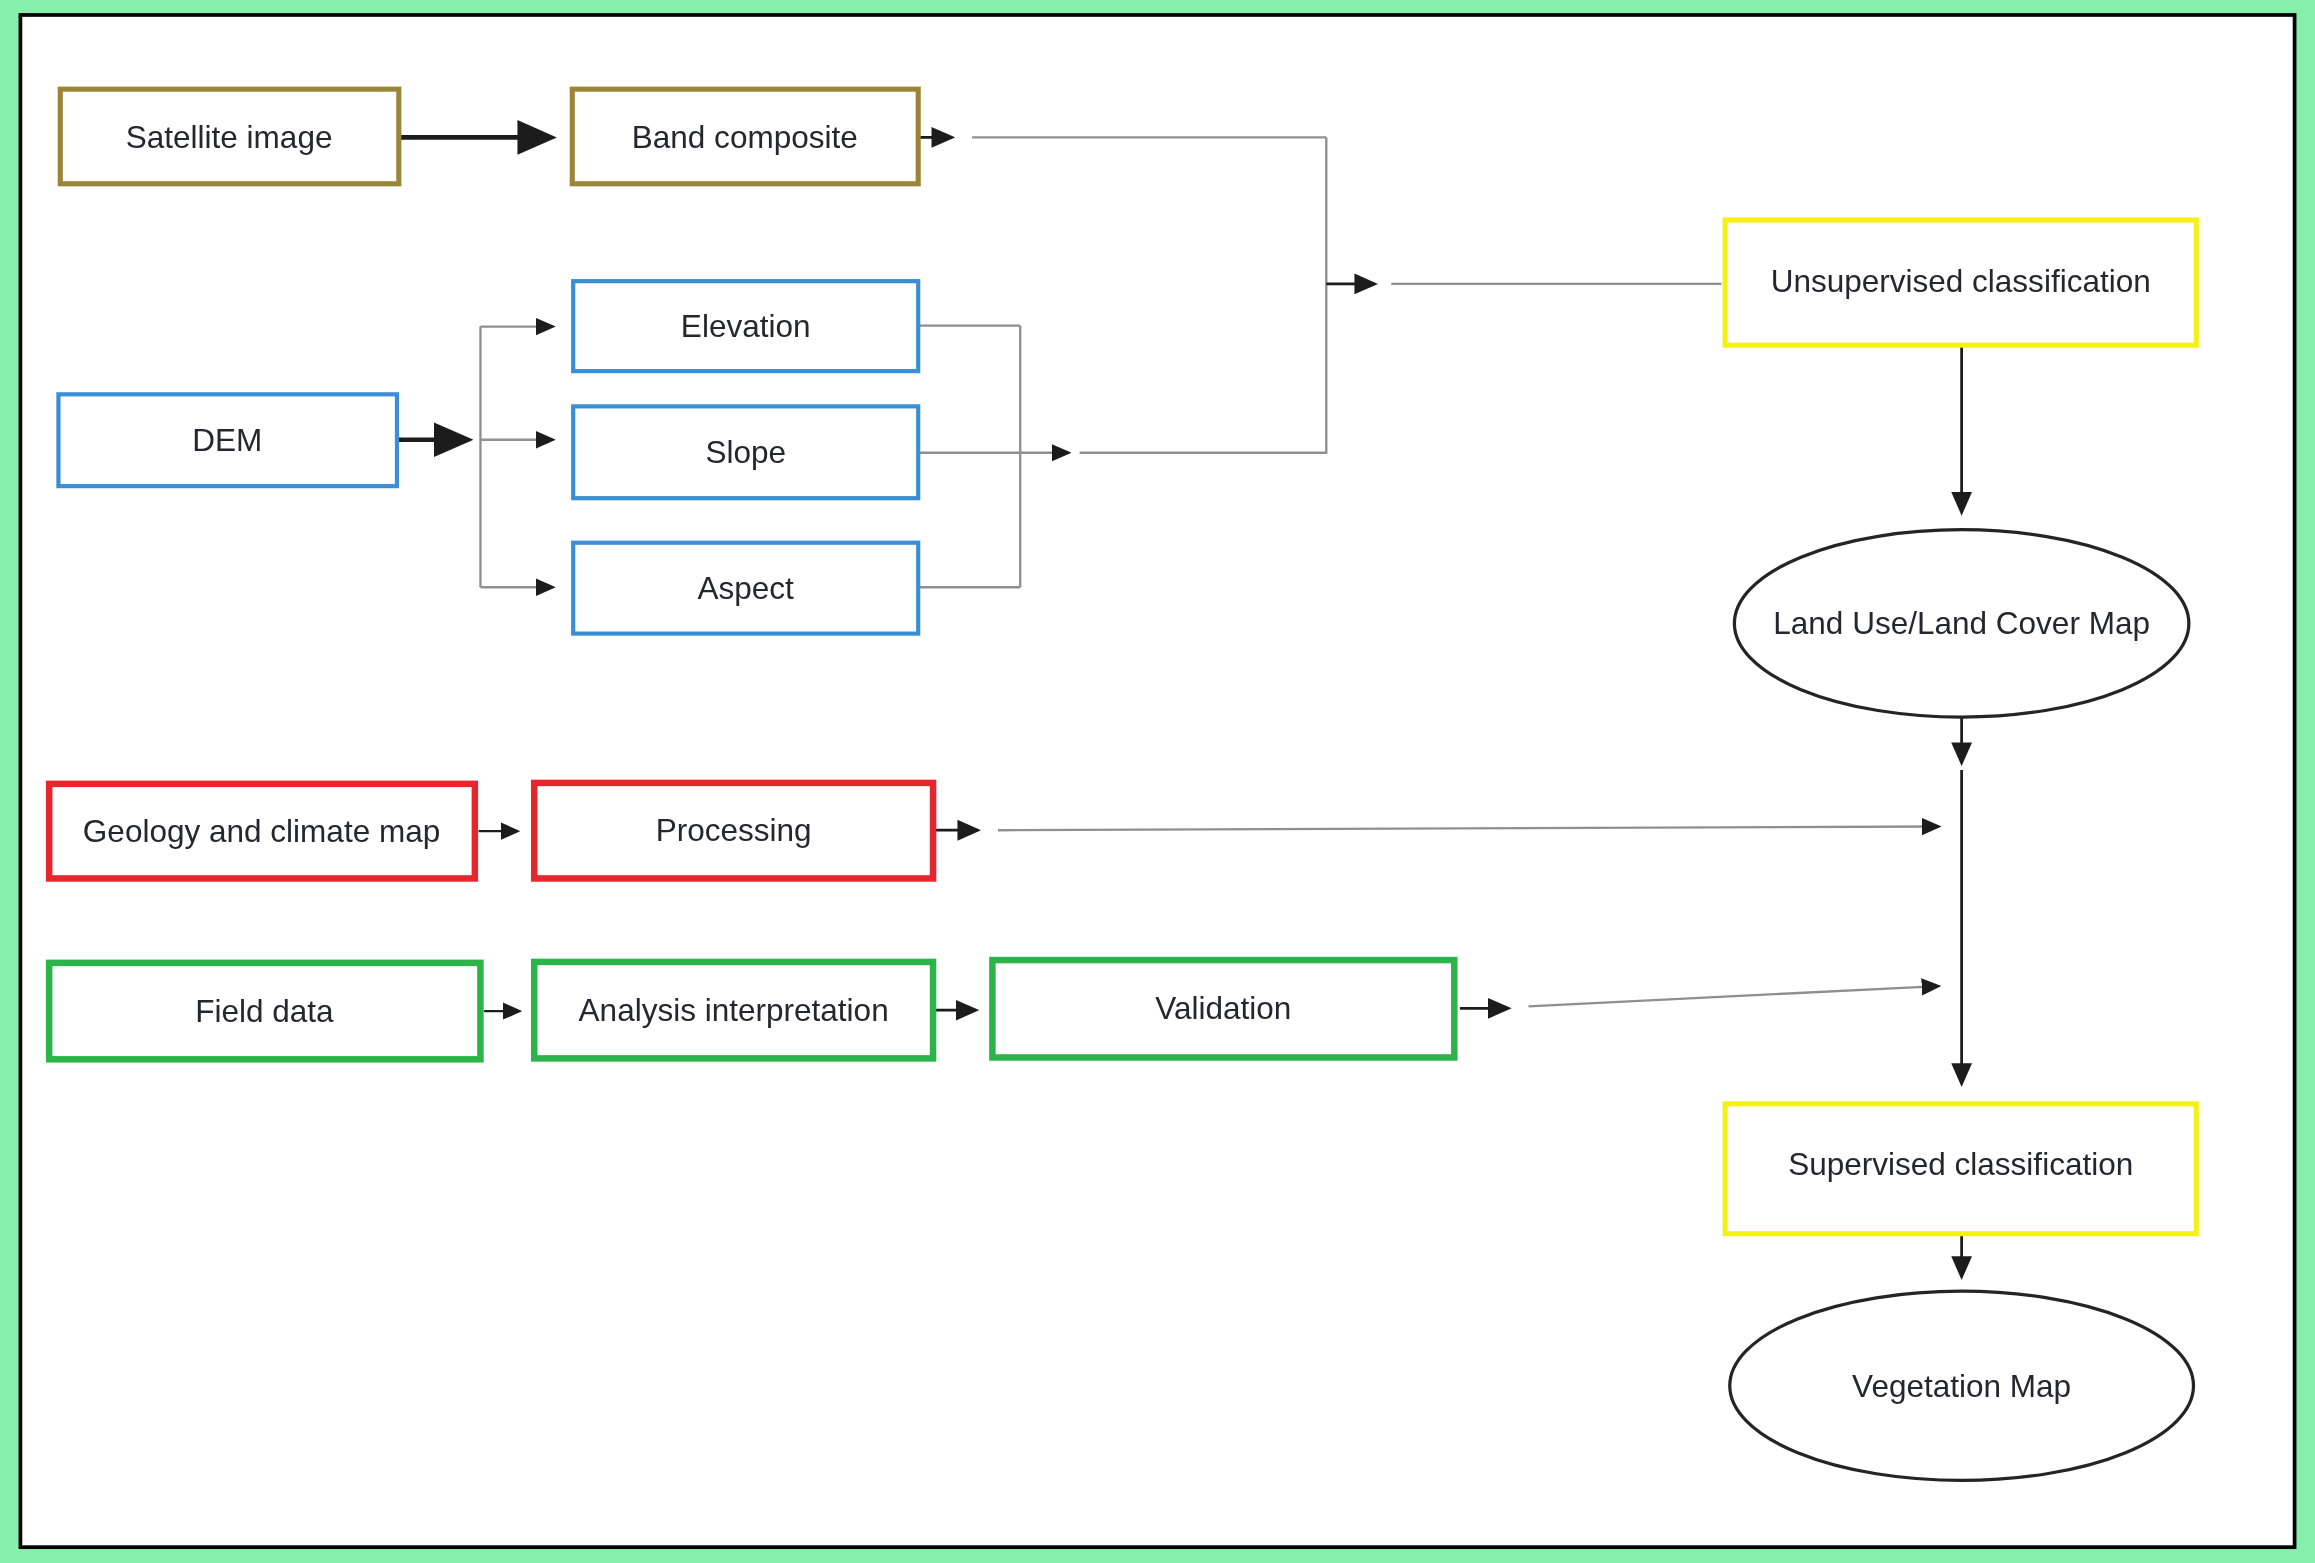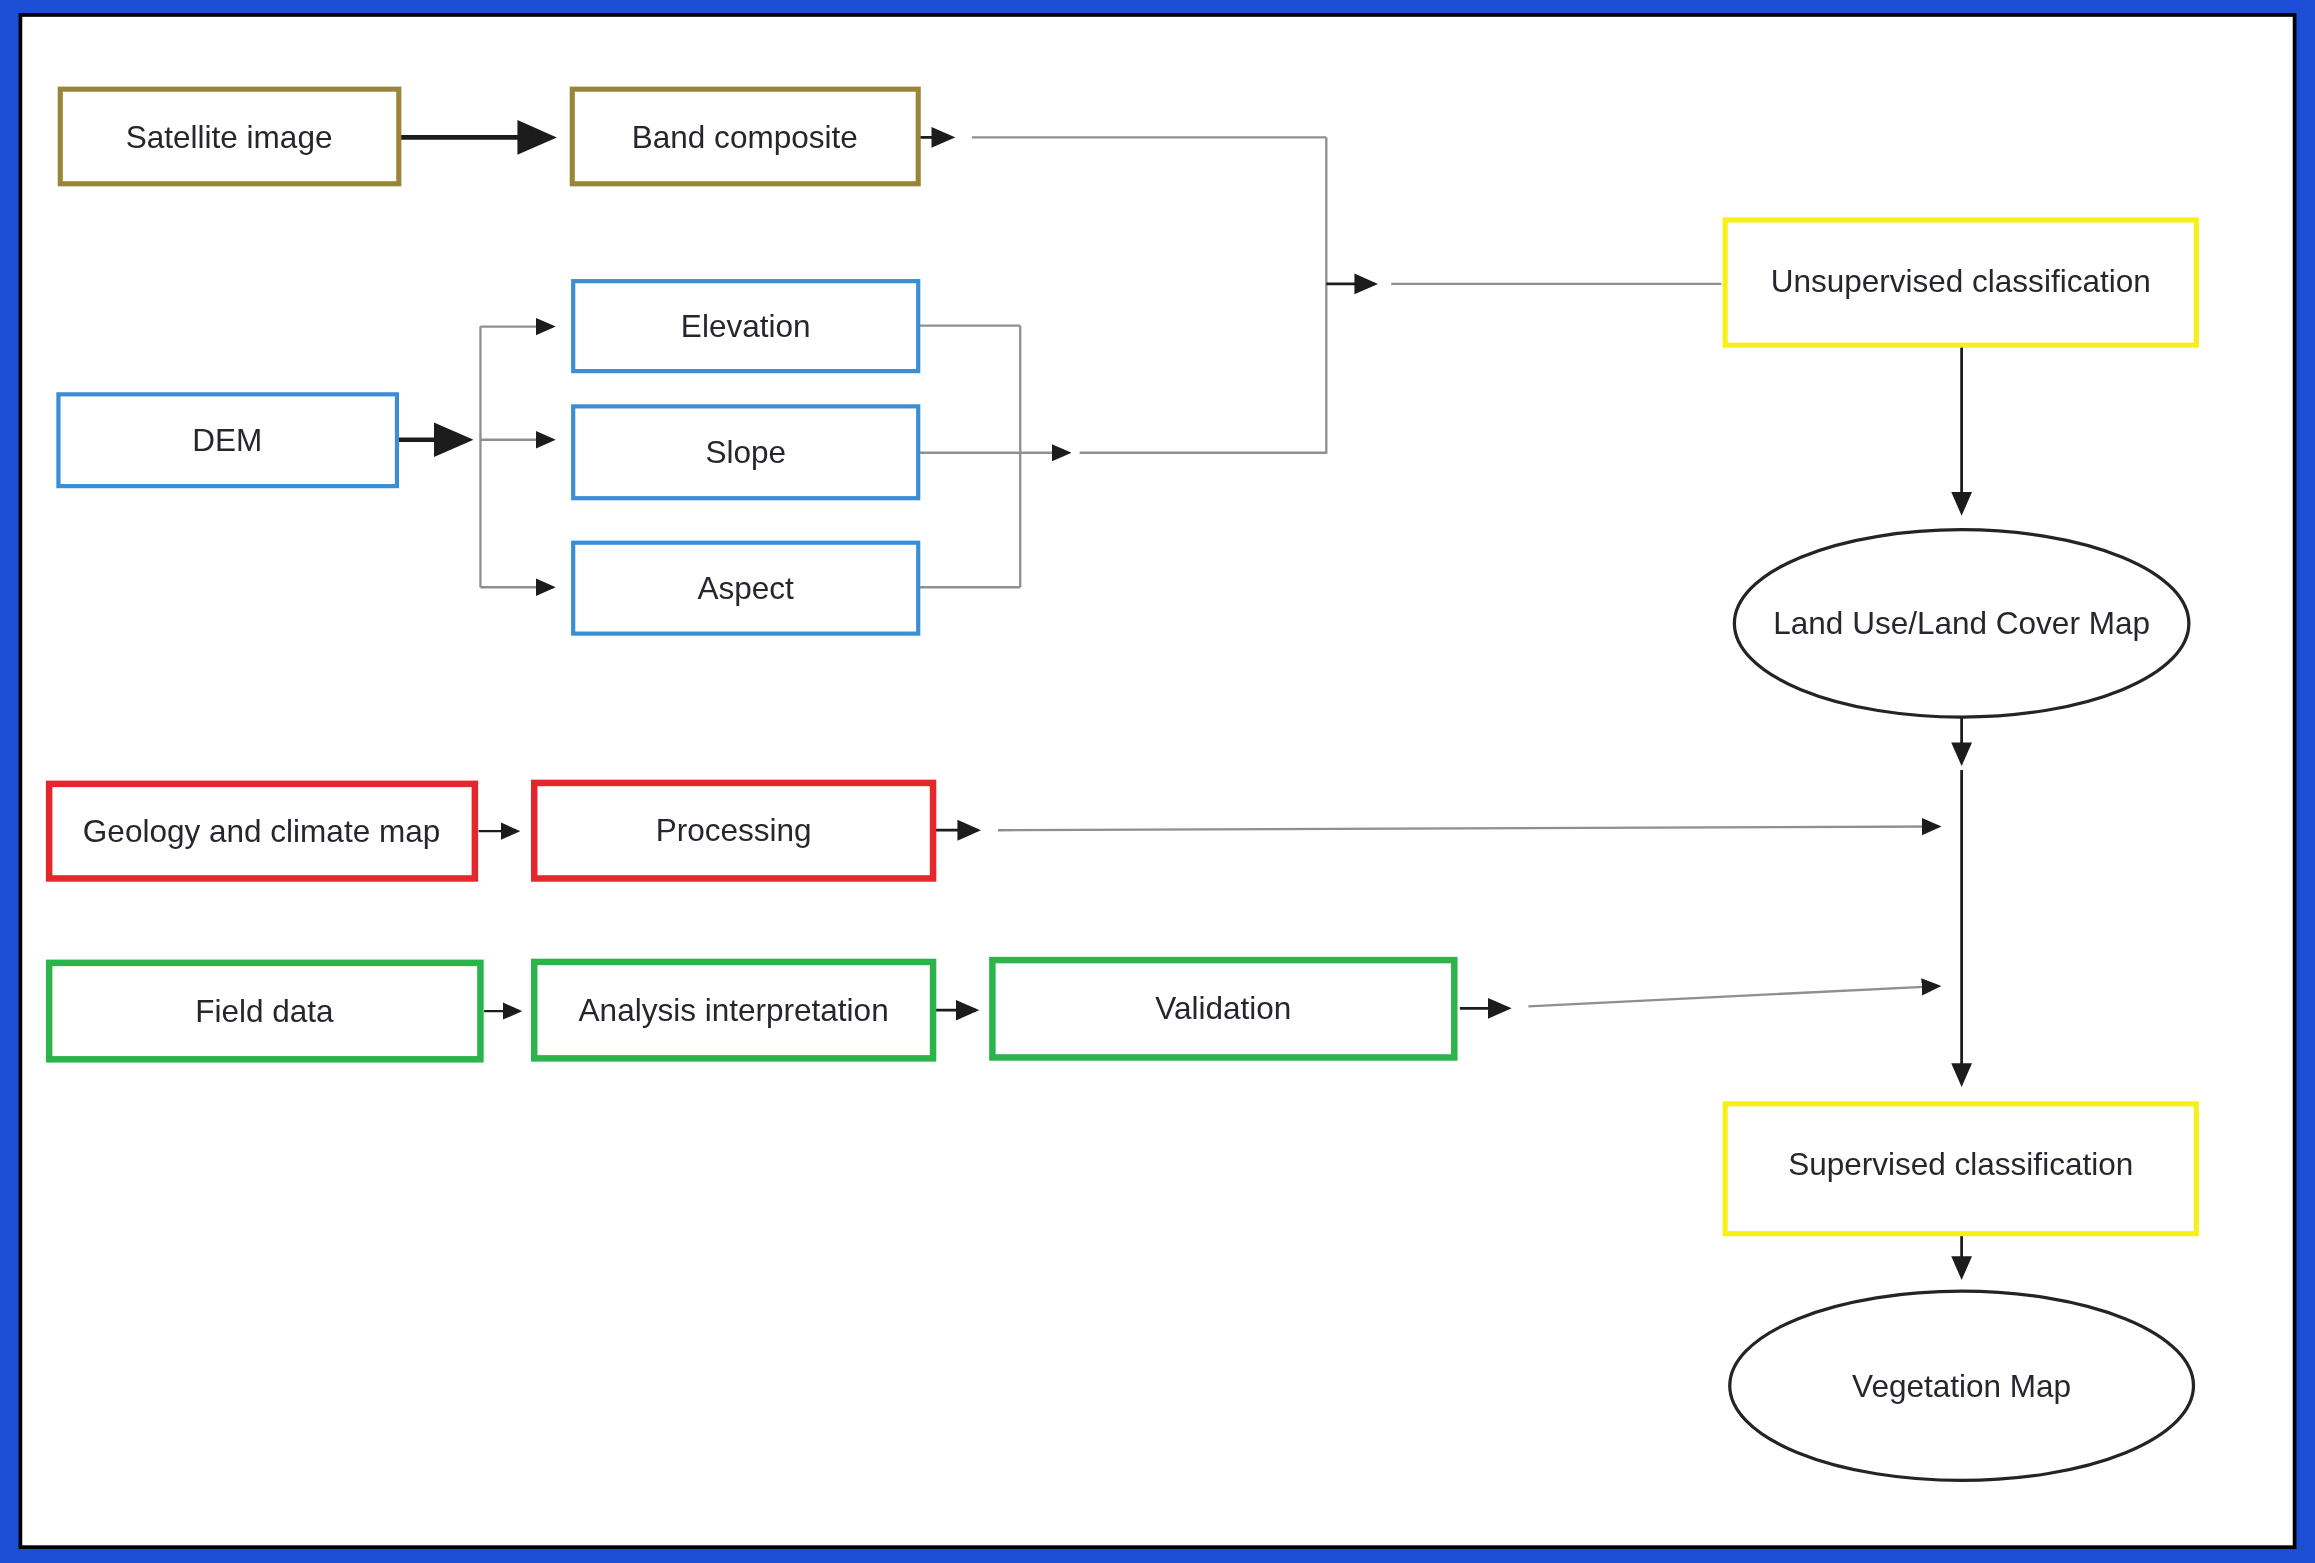--- a/index.html
+++ b/index.html
@@ -1,16 +1,16 @@
 <!DOCTYPE html>
 <html style="font-size:15px"><head>
 <meta charset="utf-8">
 <style>
   html, body { margin: 0; padding: 0; background: #ffffff; }
-  .stage { width: 2315px; height: 1564px; position: relative; background: #1d4ed8; }
+  .stage { width: 2315px; height: 1564px; position: relative; background: #86efac; }
   svg { display: block; }
   svg text {
     font-family: "Liberation Sans", "DejaVu Sans", sans-serif;
     font-size: 34px;
     fill: #26262e;
     text-anchor: middle;
   }
   .node-rect { fill: #ffffff; }
   .frame { fill: #ffffff; stroke: #000000; stroke-width: 4; }
   .ellipse-node { fill: #ffffff; stroke: #242424; stroke-width: 3.5; }

